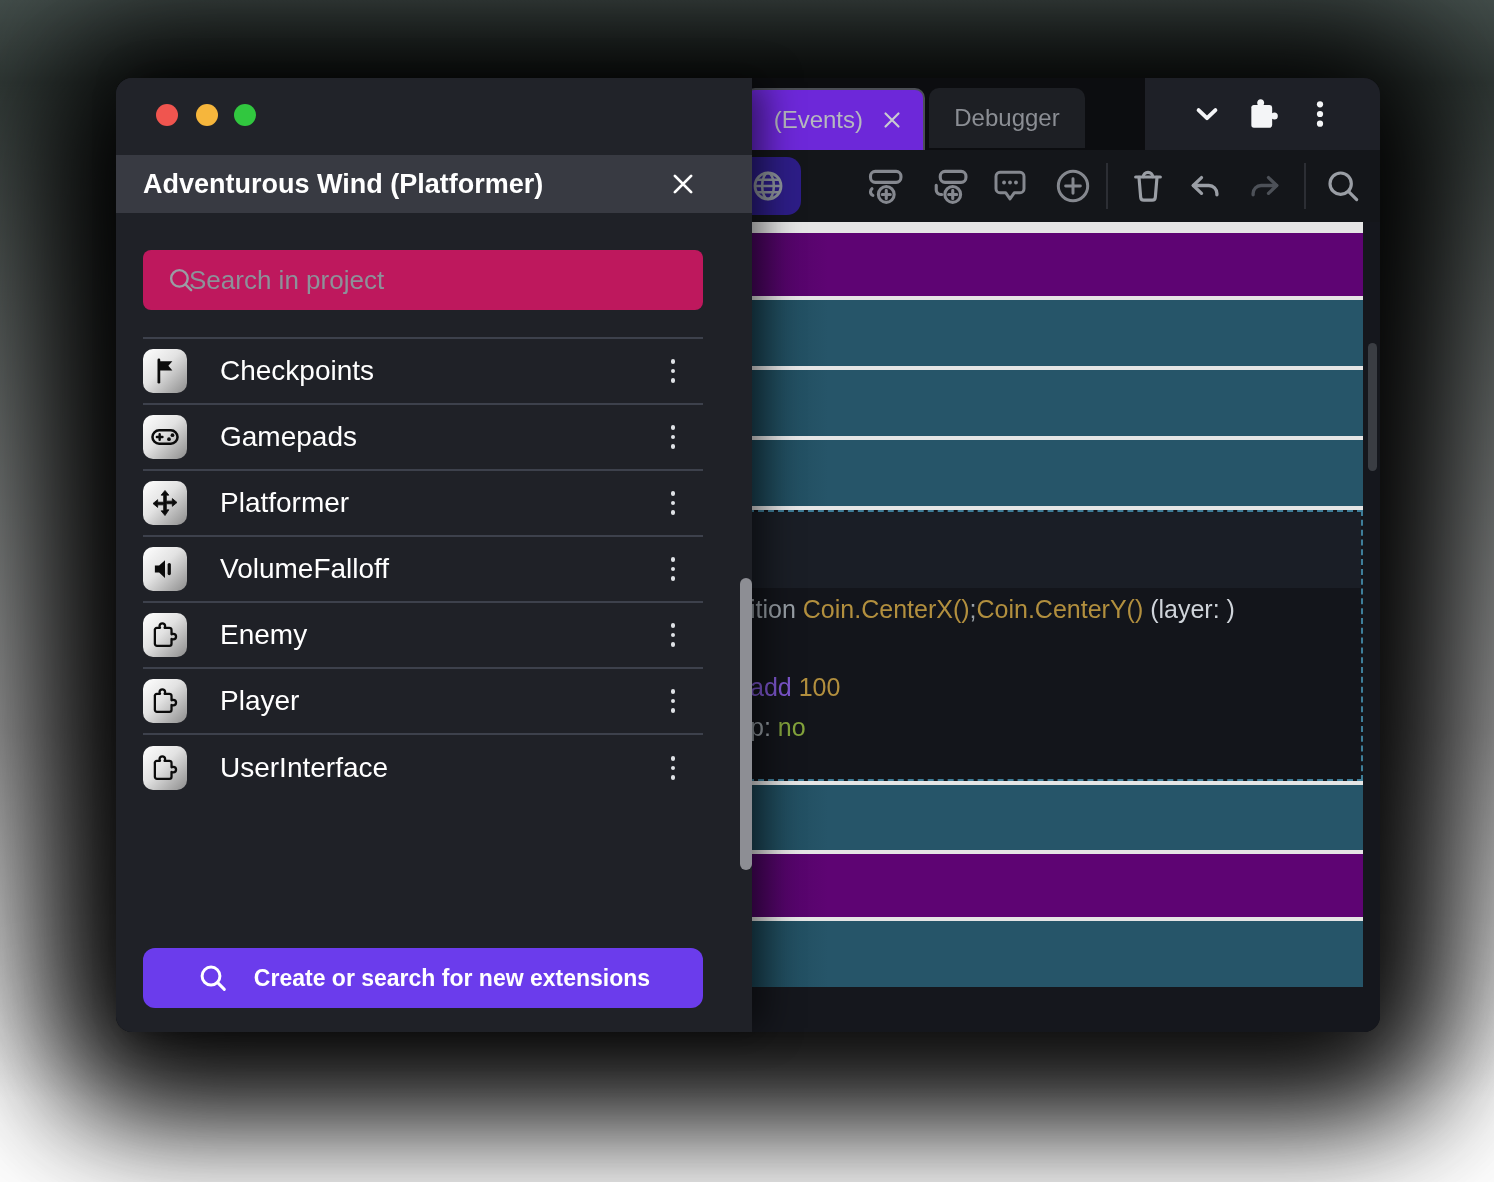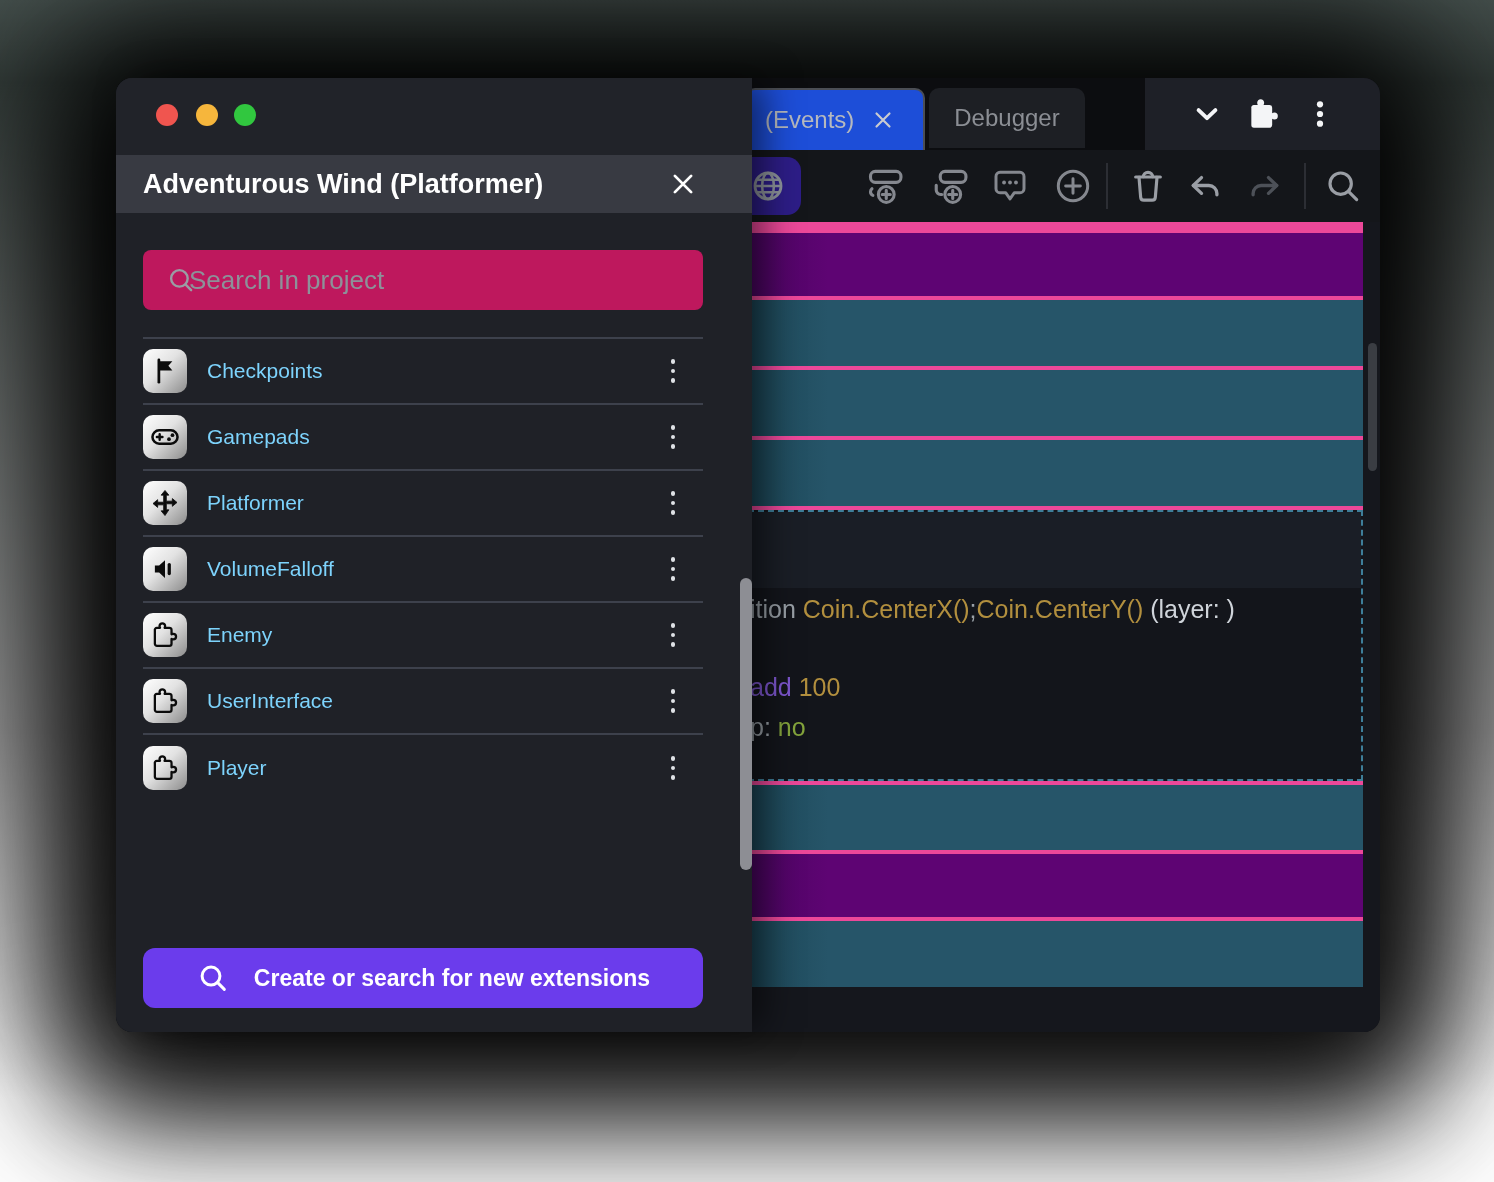--- a/index.html
+++ b/index.html
@@ -11,22 +11,22 @@
   }
   .window {
     position:absolute; left:116px; top:78px; width:1264px; height:954px;
     background:#111318; border-radius:16px;
     box-shadow:0 0 140px 55px rgba(0,0,0,0.92), 0 45px 120px 35px rgba(0,0,0,0.75);
   }
   
   .tabstrip { position:absolute; left:0; top:0; right:0; height:72px; background:#0c0d10; border-radius:16px 16px 0 0; }
   .tab-active {
     position:absolute; left:629px; top:10px; width:180px; height:62px;
-    background:#1d4ed8; border:2px solid #4b4e55; border-bottom:none;
-    border-radius:10px 10px 0 0; display:flex; align-items:center; padding:0 18px; gap:16px;
+    background:#6d28d9; border:2px solid #4b4e55; border-bottom:none;
+    border-radius:10px 10px 0 0; display:flex; align-items:center; padding:0 18px; gap:16px;justify-content:flex-end;
   }
   .tab-active .tab-label { color:#b6b9be; font-size:24px; }
   .tab-close { background:none; border:none; cursor:pointer; display:flex; align-items:center; }
   .tab-inactive {
     position:absolute; left:813px; top:10px; width:156px; height:60px;
     background:#1d1f24; border:none; border-radius:10px 10px 0 0;
     display:flex; align-items:center; justify-content:center; cursor:pointer;
   }
   .tab-inactive .tab-label { color:#8b8e94; font-size:24px; }
   .topright-panel {
@@ -38,21 +38,21 @@
   .toolbar { position:absolute; left:0; top:72px; right:0; height:72px; background:#14161a; }
   .globe-btn {
     position:absolute; left:612px; top:7px; width:73px; height:58px;
     background:#2d1d87; border:none; border-radius:14px; cursor:pointer;
     display:flex; align-items:center; justify-content:flex-end; padding-right:14px;
   }
   .tb-btn { position:absolute; top:14px; width:56px; height:44px; transform:translateX(-50%); }
   .tb-div { position:absolute; top:13px; width:2px; height:46px; background:#2c2e34; }
   
   .events { position:absolute; left:0; top:144px; right:0; bottom:0; background:#15171d; border-radius:0 0 16px 16px; overflow:hidden; }
-  .rows { position:absolute; left:632px; right:17px; top:0; background:#ec4899; padding-top:11px; }
+  .rows { position:absolute; left:632px; right:17px; top:0; background:#e5e5e5; padding-top:11px; }
   .row { width:100%; }
   .row-purple { height:63px; background:linear-gradient(to right,#4a0560 0px,#5e0473 80px,#5e0473); }
   .row-teal   { height:66px; background:linear-gradient(to right,#1c4656 0px,#265569 80px,#265569); }
   .row + .row { margin-top:4px; }
   .r1{height:63px;} .r2{margin-top:4px;} .r3{margin-top:3px;} .r4{margin-top:3px;}
   .rsel{margin-top:1px;} .r5{margin-top:4px; height:65px;} .r6{margin-top:4px;} .r7{margin-top:4px;}
   .selected-event {
     height:271px; border:2px dashed #3e7e99; background:#13151b; position:relative;
   }
   .sel-cond { position:absolute; left:0; right:0; top:0; height:76px; background:#1a1e26; }
@@ -93,21 +93,21 @@
   .li {
     height:66px; border-bottom:2px solid #3d414c;
     display:flex; align-items:center; position:relative; cursor:pointer;
   }
   .li:last-child { border-bottom:none; }
   .li-icon {
     width:44px; height:44px; border-radius:10px; flex:0 0 44px;
     background:linear-gradient(135deg,#ffffff 0%,#e2e2e2 45%,#8c8c8c 100%);
     display:flex; align-items:center; justify-content:center;
   }
-  .li-label { color:#7dd3fc; font-size:21px; font-weight:500; margin-left:20px; flex:1; }
+  .li-label { color:#ffffff; font-size:28px; font-weight:500; margin-left:33px; flex:1; }
   .kebab { background:none; border:none; cursor:pointer; width:36px; height:48px; margin-right:12px;
            display:flex; flex-direction:column; align-items:center; justify-content:center; gap:5px; }
   .kebab i { width:4.5px; height:4.5px; border-radius:50%; background:#dfe2e6; }
   .create-btn {
     position:absolute; left:27px; top:735px; width:560px; height:60px;
     background:#6b3cec; border:none; border-radius:12px; cursor:pointer;
     display:flex; align-items:center; justify-content:center; gap:24px;
     color:#ffffff; font-size:23px; font-weight:bold; font-family:"Liberation Sans",sans-serif;
   }
   .drawer-scrollbar { position:absolute; right:0; top:500px; width:12px; height:292px; background:rgba(148,149,154,0.95); border-radius:6px; }
@@ -343,35 +343,35 @@
               <i></i>
             </button>
         </div>
 
         <div class="li">
           <span class="li-icon">
             <svg width="32" height="32" viewBox="0 0 24 24">
               <path d="M10 3.2c1.2 0 2.1 1 2.1 2.1 0 .5-.15.9-.4 1.3h3.6a1.6 1.6 0 0 1 1.6 1.6v3.3c.35-.25.8-.4 1.3-.4a2.1 2.1 0 1 1 0 4.2c-.5 0-.95-.15-1.3-.4v3.7a1.6 1.6 0 0 1-1.6 1.6H6a1.6 1.6 0 0 1-1.6-1.6v-10A1.6 1.6 0 0 1 6 6.6h2.3c-.25-.4-.4-.8-.4-1.3C7.9 4.2 8.8 3.2 10 3.2Z" stroke="#0b0b0b" stroke-width="1.7" fill="none" stroke-linejoin="round"></path>
             </svg>
           </span>
+          <span class="li-label">Player</span>
+          <button class="kebab">
+              <i></i>
+              <i></i>
+              <i></i>
+            </button>
+        </div>
+
+        <div class="li">
+          <span class="li-icon">
+            <svg width="32" height="32" viewBox="0 0 24 24">
+              <path d="M10 3.2c1.2 0 2.1 1 2.1 2.1 0 .5-.15.9-.4 1.3h3.6a1.6 1.6 0 0 1 1.6 1.6v3.3c.35-.25.8-.4 1.3-.4a2.1 2.1 0 1 1 0 4.2c-.5 0-.95-.15-1.3-.4v3.7a1.6 1.6 0 0 1-1.6 1.6H6a1.6 1.6 0 0 1-1.6-1.6v-10A1.6 1.6 0 0 1 6 6.6h2.3c-.25-.4-.4-.8-.4-1.3C7.9 4.2 8.8 3.2 10 3.2Z" stroke="#0b0b0b" stroke-width="1.7" fill="none" stroke-linejoin="round"></path>
+            </svg>
+          </span>
           <span class="li-label">UserInterface</span>
-          <button class="kebab">
-              <i></i>
-              <i></i>
-              <i></i>
-            </button>
-        </div>
-
-        <div class="li">
-          <span class="li-icon">
-            <svg width="32" height="32" viewBox="0 0 24 24">
-              <path d="M10 3.2c1.2 0 2.1 1 2.1 2.1 0 .5-.15.9-.4 1.3h3.6a1.6 1.6 0 0 1 1.6 1.6v3.3c.35-.25.8-.4 1.3-.4a2.1 2.1 0 1 1 0 4.2c-.5 0-.95-.15-1.3-.4v3.7a1.6 1.6 0 0 1-1.6 1.6H6a1.6 1.6 0 0 1-1.6-1.6v-10A1.6 1.6 0 0 1 6 6.6h2.3c-.25-.4-.4-.8-.4-1.3C7.9 4.2 8.8 3.2 10 3.2Z" stroke="#0b0b0b" stroke-width="1.7" fill="none" stroke-linejoin="round"></path>
-            </svg>
-          </span>
-          <span class="li-label">Player</span>
           <button class="kebab">
               <i></i>
               <i></i>
               <i></i>
             </button>
         </div>
 
 
       </div>
 

